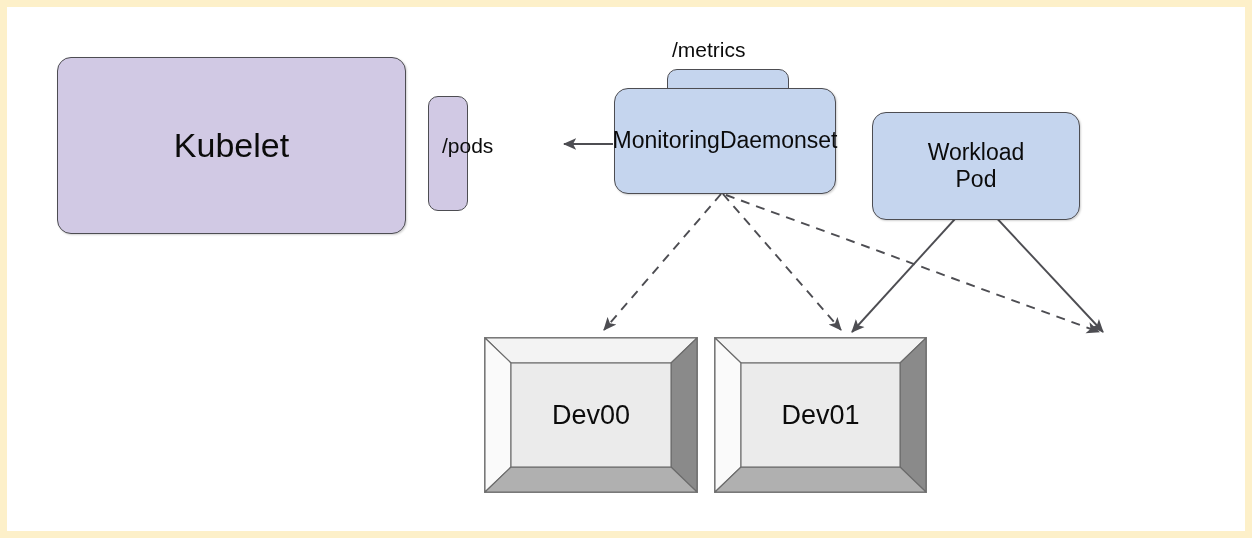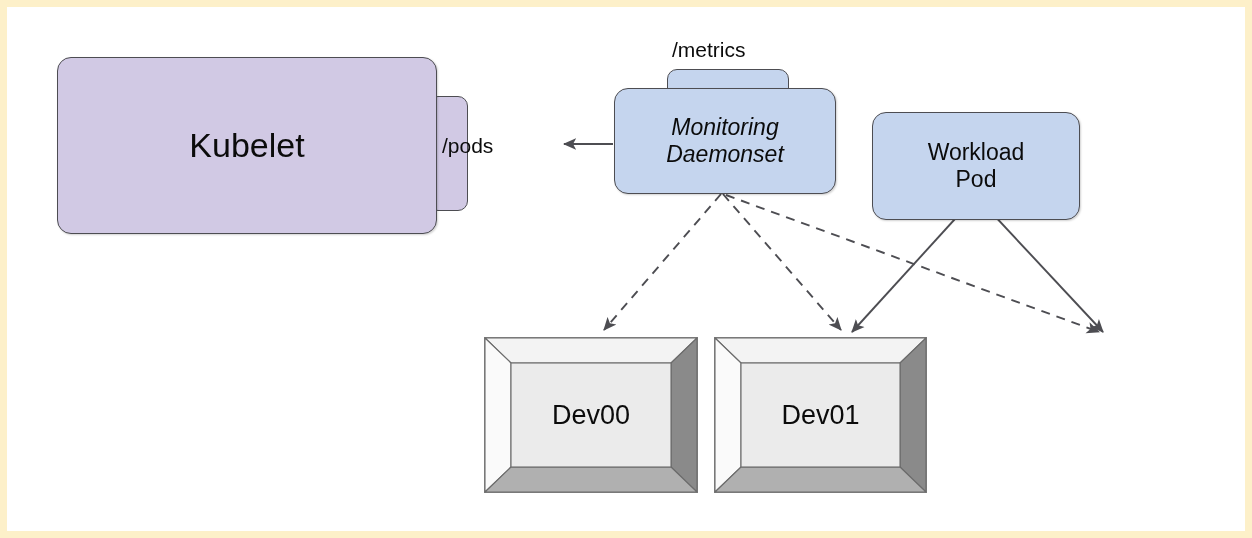--- a/index.html
+++ b/index.html
@@ -131,31 +131,31 @@
 
       <path d="M 719 188 L 1092 325" fill="none" stroke="#4d4d52" stroke-width="1.9" stroke-dasharray="9 7" marker-end="url(#arrowDash)"></path>
 
       <path d="M 968 190 L 845 325" fill="none" stroke="#4d4d52" stroke-width="1.9" marker-end="url(#arrowSolid)"></path>
 
       <path d="M 970 190 L 1096 325" fill="none" stroke="#4d4d52" stroke-width="1.9" marker-end="url(#arrowSolid)"></path>
     </svg>
 
     <div class="kubelet-tab" style="left:421px; top:89px; width:40px; height:115px;"></div>
 
-    <div class="rbox kubelet" style="left:50px; top:50px; width:380px; height:177px;">
+    <div class="rbox kubelet" style="left:50px; top:50px; width:349px; height:177px;">
       <span>Kubelet</span>
     </div>
 
     <span class="plabel" style="left:435px; top:127px;">/pods</span>
 
     <span class="plabel" style="left:665px; top:31px;">/metrics</span>
 
     <div class="metrics-tab" style="left:660px; top:62px; width:122px; height:34px;"></div>
 
-    <div class="rbox podbox" style="left:607px; top:81px; width:222px; height:106px; flex-direction:column;font-style:italic;">
+    <div class="rbox podbox" style="left:607px; top:81px; width:222px; height:106px; flex-direction:row;">
       <span>Monitoring</span>
       <span>Daemonset</span>
     </div>
 
     <div class="rbox podbox" style="left:865px; top:81px; width:208px; height:108px; flex-direction:column;margin-top:24px;">
       <span>Workload</span>
       <span>Pod</span>
     </div>
 
     <div class="devbox" style="left:477px; top:330px; width:214px; height:156px;border-radius:23px;">

